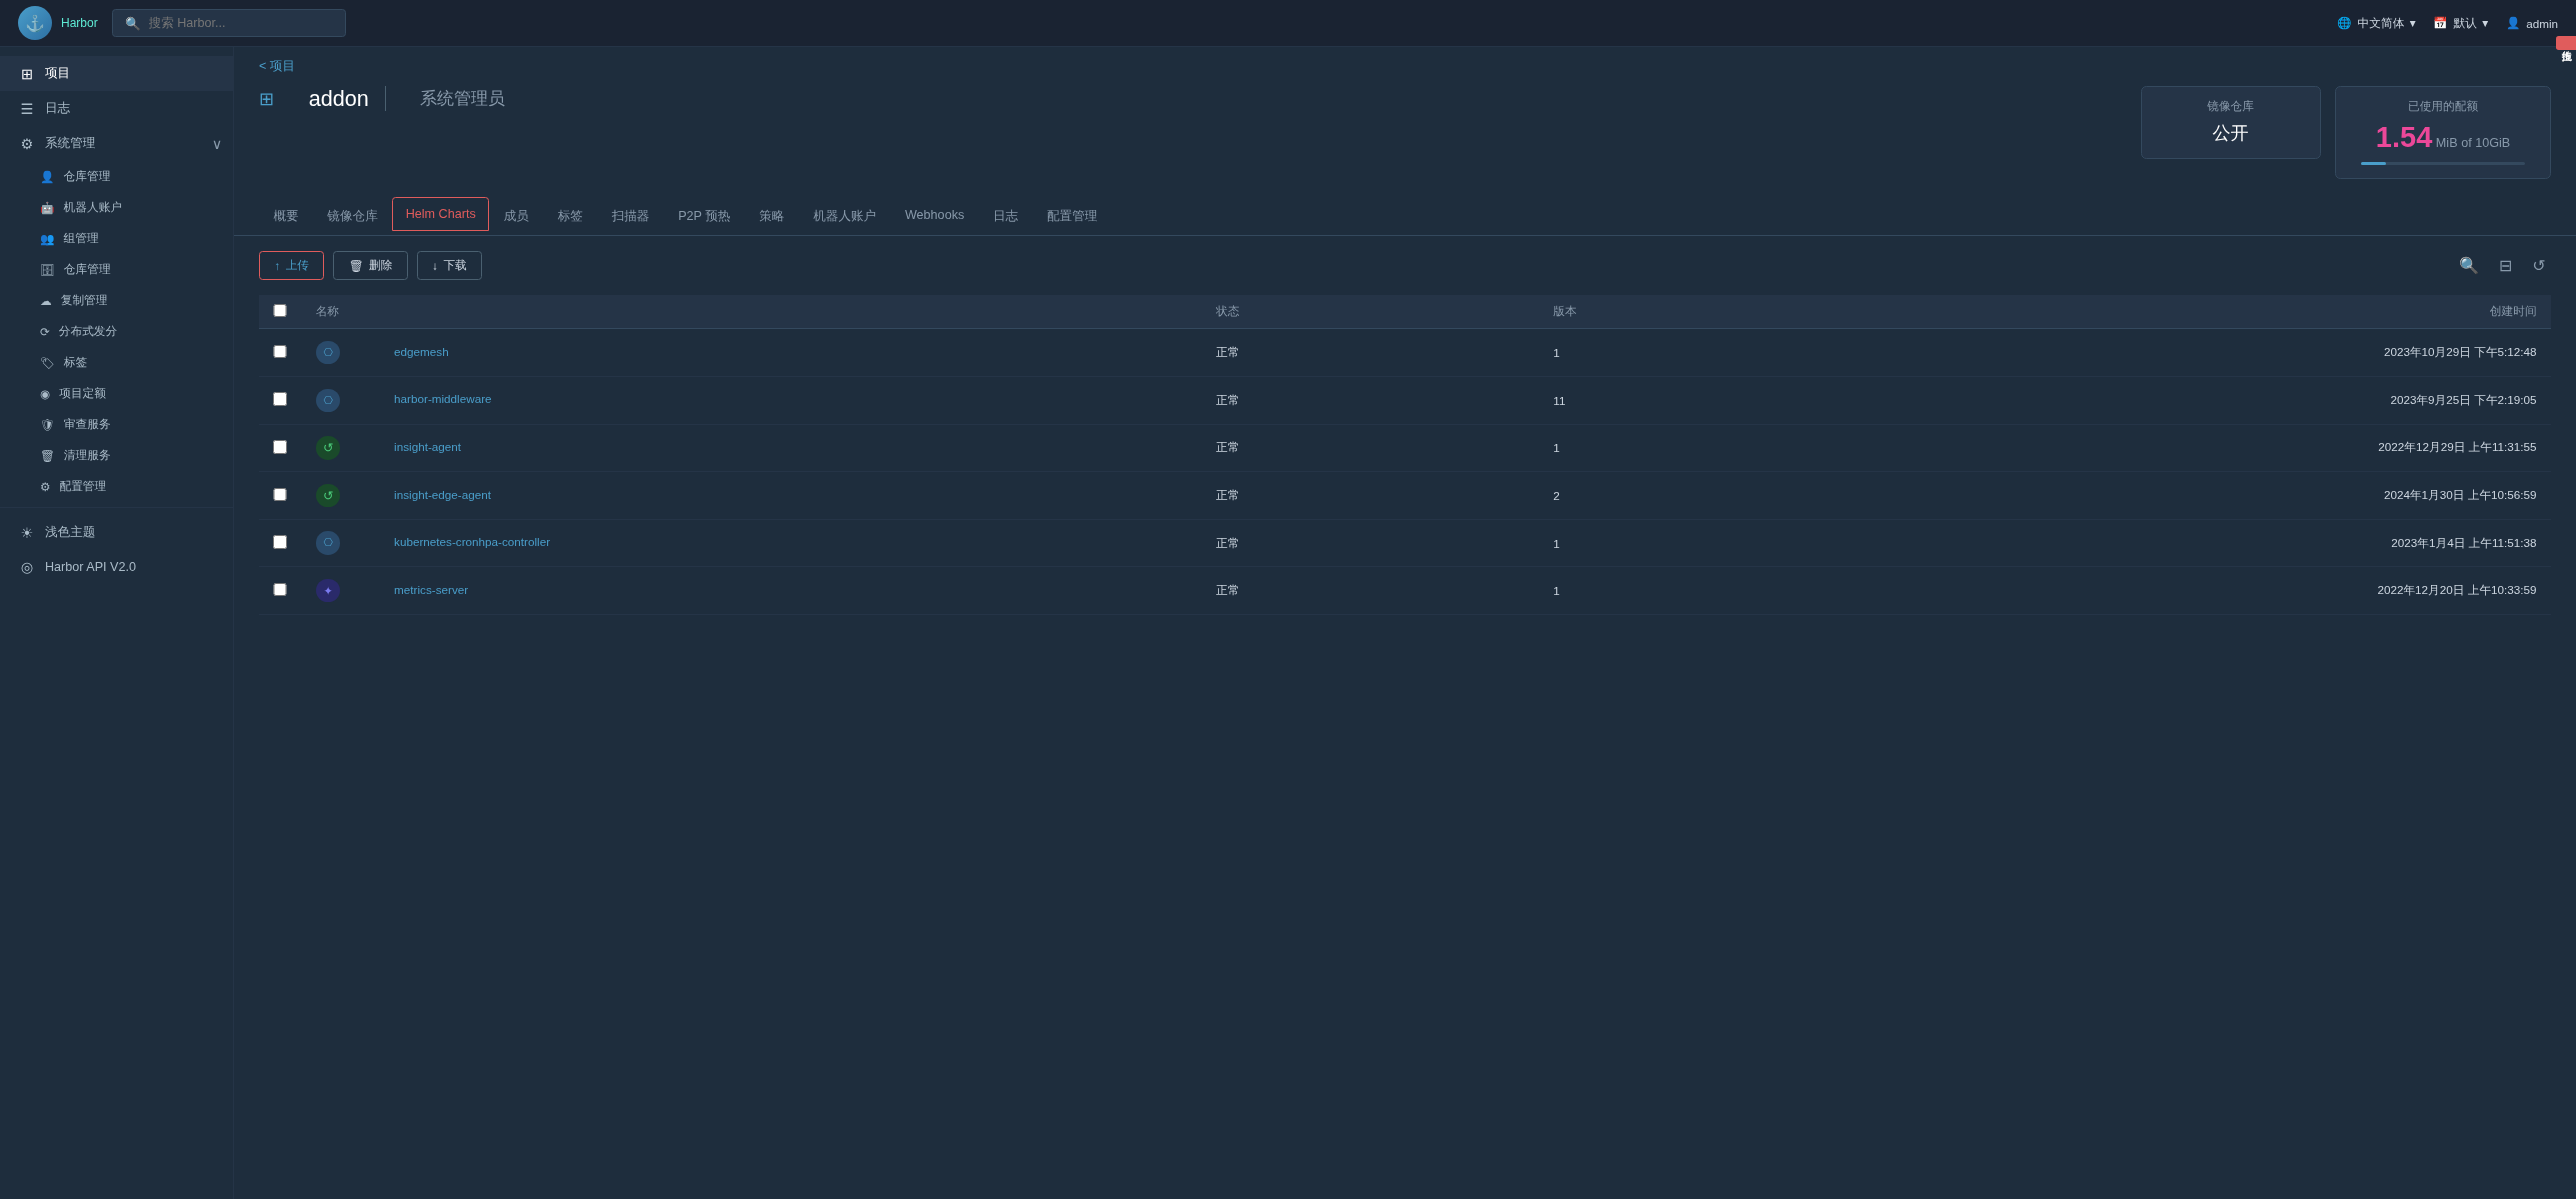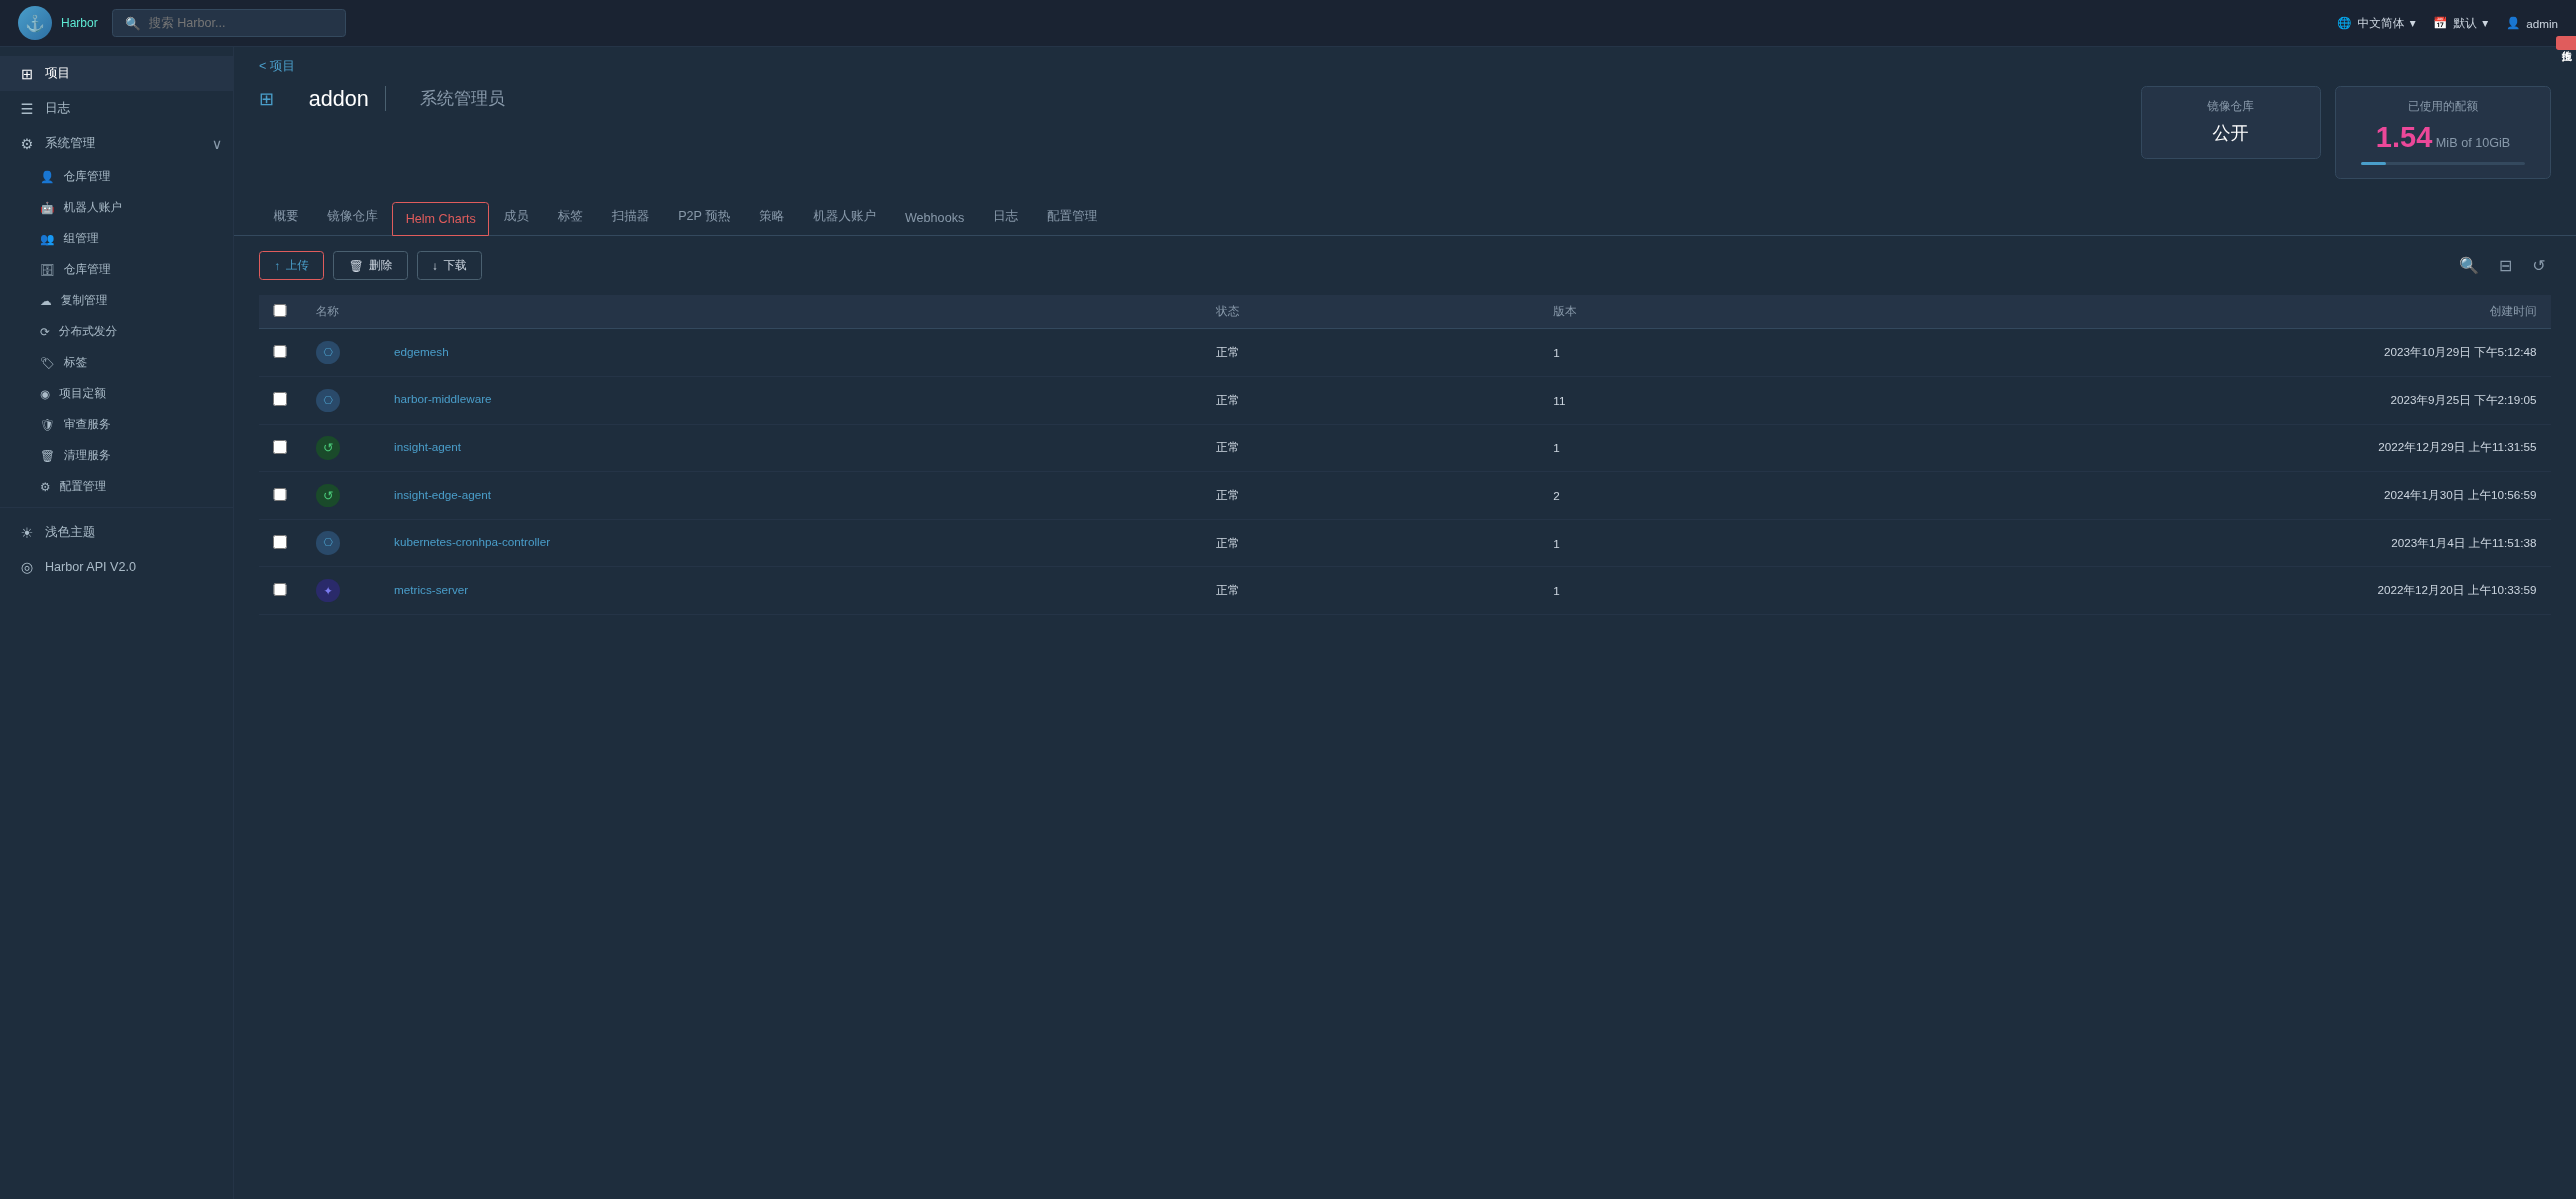--- a/index.html
+++ b/index.html
@@ -75,21 +75,21 @@
     .info-card-title { color: #8899aa; font-size: 11.7px; margin-bottom: 7.2px; }
     .info-card-value { color: #fff; font-size: 18px; font-weight: 500; }
     .quota-value { font-size: 25px; font-weight: bold; }
     .quota-unit { font-size: 12.6px; color: #8899aa; }
     .quota-of { font-size: 12.6px; color: #8899aa; }
     .quota-bar { height: 3.6px; background: #34495e; border-radius: 1.8px; margin-top: 7.2px; }
     .quota-bar-fill { height: 100%; background: #4a9eca; border-radius: 1.8px; width: 15%; }
 
     
     .tabs-bar {
-      display: flex; align-items: flex-end; gap: 0;
+      display: flex; align-items: flex-start; gap: 0;
       border-bottom: 0.9px solid #34495e; padding: 0 25px; margin-top: 18px;
     }
     .tab-item {
       padding: 10.8px 14.4px; cursor: pointer; color: #8899aa; font-size: 12.6px;
       border-bottom: 1.8px solid transparent; margin-bottom: -0.9px;
       white-space: nowrap;
     }
     .tab-item.active {
       color: #4a9eca; border-bottom: 1.8px solid #4a9eca;
       border: 1.8px solid #e05c5c; border-radius: 3.6px 3.6px 0 0;

